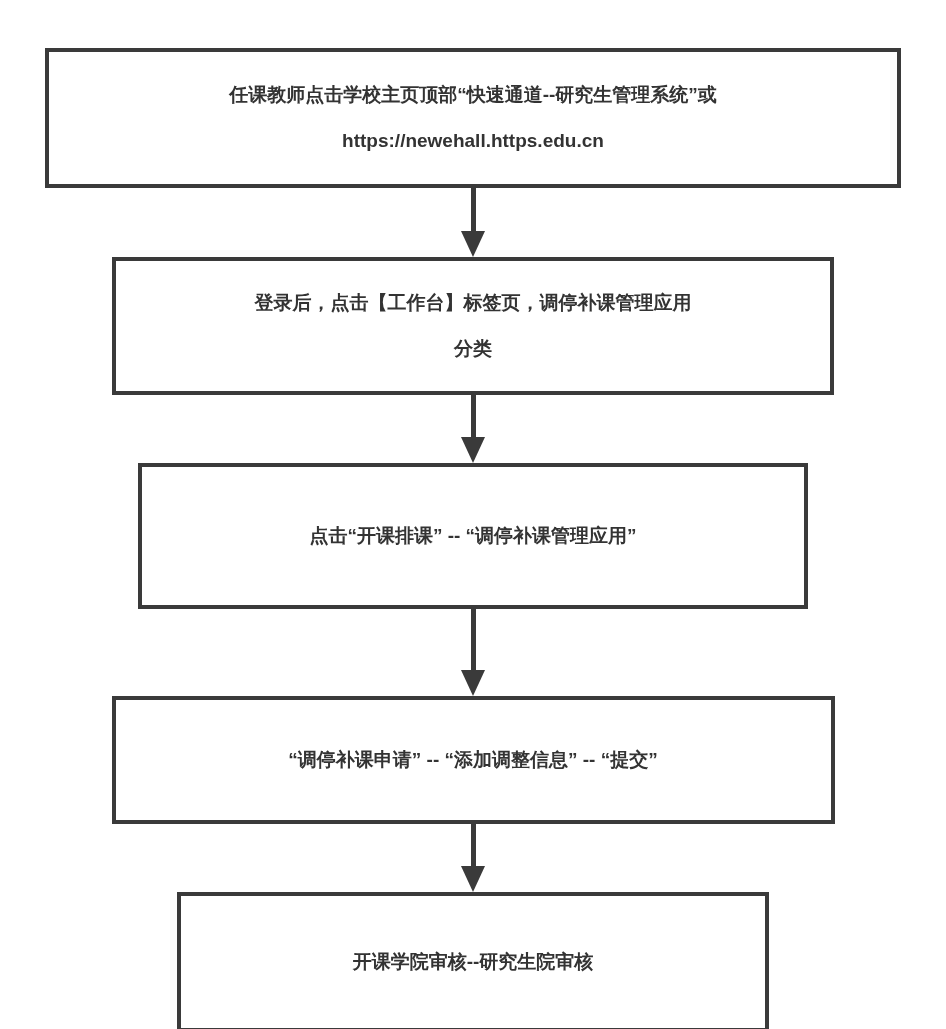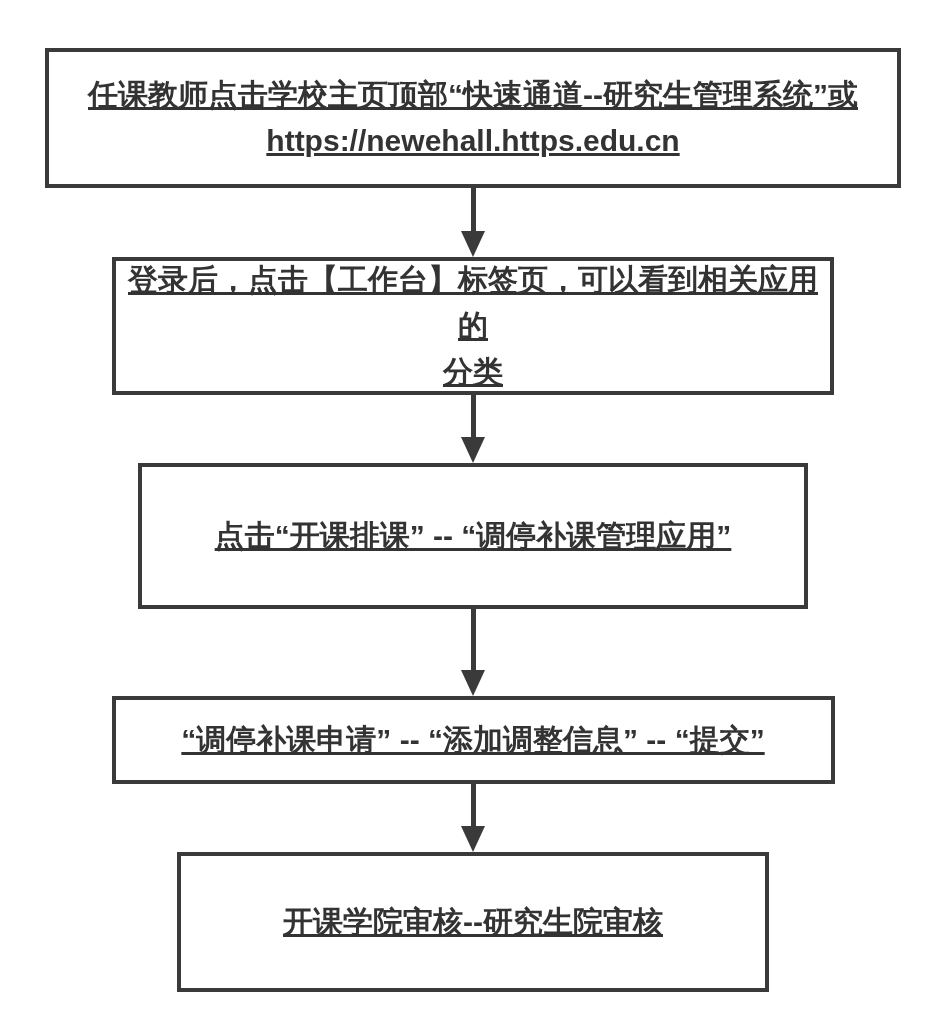--- a/index.html
+++ b/index.html
@@ -19,30 +19,29 @@
     width:946px;height:1029px;
     padding-top:48px;
     display:flex;flex-direction:column;align-items:center;
   }
   .box{
     border:4px solid var(--line-color);
     background:var(--bg-color);
     display:flex;flex-direction:column;justify-content:center;align-items:center;
     text-align:center;
     font-weight:700;
-    font-size:30px;
+    font-size:19px;
     line-height:46px;
     padding:0 10px;
     flex-shrink:0;
-    text-decoration:underline;
   }
   .w1{width:856px;height:140px;}
   .w2{width:722px;height:138px;}
   .w3{width:670px;height:146px;}
-  .w4{width:723px;height:88px;}
+  .w4{width:723px;height:128px;}
   .w5{width:592px;height:140px;}
   .tline{white-space:pre-wrap;}
   .arrow{
     display:flex;flex-direction:column;align-items:center;
     flex-shrink:0;
   }
   .a1{height:69px;}
   .a2{height:68px;}
   .a3{height:87px;}
   .a4{height:68px;}
@@ -66,21 +65,21 @@
     <div class="tline">任课教师点击学校主页顶部“快速通道--研究生管理系统”或</div>
     <div class="tline">https://newehall.https.edu.cn</div>
   </section>
 
   <div class="arrow a1">
     <span class="shaft"></span>
     <span class="head"></span>
   </div>
 
   <section class="box w2">
-    <div class="tline">登录后，点击【工作台】标签页，可以看到相关应用的</div>
+    <div class="tline">登录后，点击【工作台】标签页，调停补课管理应用</div>
     <div class="tline">分类</div>
   </section>
 
   <div class="arrow a2">
     <span class="shaft"></span>
     <span class="head"></span>
   </div>
 
   <section class="box w3">
     <div class="tline">点击“开课排课” -- “调停补课管理应用”</div>

